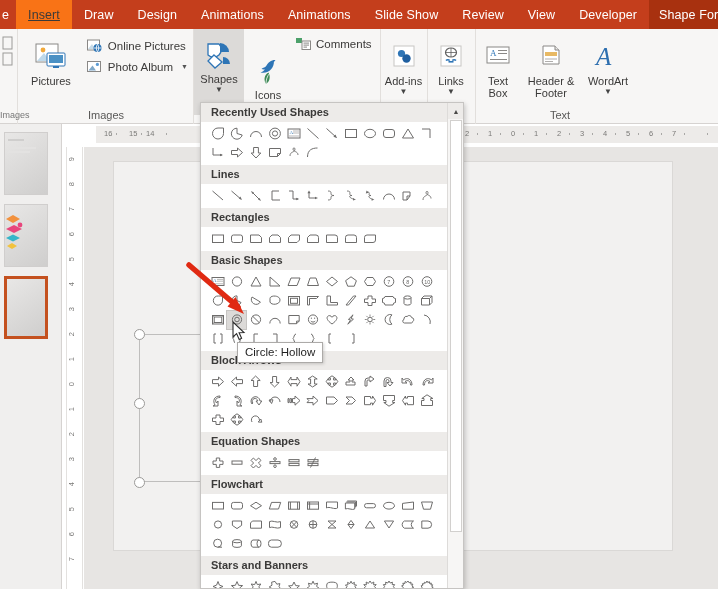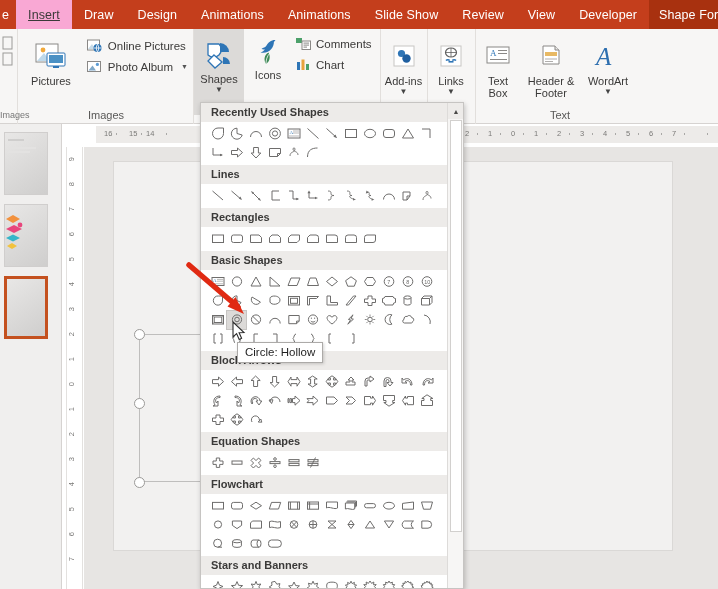--- a/index.html
+++ b/index.html
@@ -18,21 +18,21 @@
     background: #C43E1C;
     display: flex; align-items: stretch;
     font-size: 12.5px;
   }
   .tab {
     display: flex; align-items: center; justify-content: center;
     padding: 0 12px; color: #ffffff; white-space: nowrap;
     letter-spacing: .1px;
   }
   .tab.first { padding-left: 2px; padding-right: 7px; }
-  .tab.active { background: #f9a8d4; color: #3B3A39; text-decoration: underline; }
+  .tab.active { background: #f97316; color: #3B3A39; text-decoration: underline; }
   .tab.contextual { background: #A8310F; padding: 0 10px; }
 
   
   .ribbon {
     position: absolute; left: 0; top: 29px; width: 718px; height: 95px;
     background: #F7F6F5;
     border-bottom: 1px solid #D6D3D1;
   }
   .rb-groups { position: relative; height: 100%; display: flex; }
   .rgroup { position: relative; height: 95px; display: flex; flex-direction: column;
@@ -252,21 +252,21 @@
             <svg width="30" height="28" viewBox="0 0 30 28">
               <path d="M4 3 h11 a7 7 0 0 1 -11 11 z" fill="#FFFFFF" stroke="#2E75B6" stroke-width="1.3"></path>
               <path d="M16 2 a9 9 0 0 1 9 9 h-9 z" fill="#2E75B6"></path>
               <path d="M10 14 L18 21 L11 27 L4 20 Z" fill="#FFFFFF" stroke="#2E75B6" stroke-width="1.3"></path>
               <path d="M19 16 a7 7 0 0 1 7 7 h-7 z" fill="#2E75B6"></path>
             </svg>
           </span>
           <span>Shapes</span>
           <span class="caretsm">▼</span>
         </div>
-        <div class="bigbtn" style="width:48px;padding-top:4px">
+        <div class="bigbtn" style="width:48px;padding-top:24px">
           <span class="gicon">
             <svg width="30" height="28" viewBox="0 0 30 28">
               <path d="M22 3 c-4 0 -7 2.5 -8.5 5.5 c-1 2 -3.5 2 -5 3.5 c1.5 .5 2.5 .5 3.5 .2 c-1 1.6 -2.6 2.6 -4.5 3.2 c4 1.2 8.5 -.4 11 -3.6 c1.6 -2 2.4 -4.6 2.4 -6.9 l1.6 -1.9 z" fill="#2E75B6"></path>
               <path d="M13 27 c-2.5 -4 -2 -9 2.5 -11.5 c2.5 5 .8 9.3 -2.5 11.5z" fill="#3E8A57"></path>
               <path d="M13 27 c0 -4 1 -8 4 -11" stroke="#FFFFFF" fill="none" stroke-width=".8"></path>
             </svg>
           </span>
           <span>Icons</span>
         </div>
         <div style="padding-top:4px">
@@ -274,30 +274,20 @@
             <span class="sicon">
               <svg width="15" height="14" viewBox="0 0 15 14">
                     <rect x="0" y="1" width="6" height="5" fill="#4CA06A"></rect>
                     <rect x="6" y="4" width="8.5" height="8.5" fill="#FFF" stroke="#8A8886"></rect>
                     <rect x="7.5" y="5.6" width="5.5" height="1" fill="#8A8886"></rect>
                     <rect x="7.5" y="7.6" width="5.5" height="1" fill="#8A8886"></rect>
                     <rect x="7.5" y="9.6" width="3.5" height="1" fill="#8A8886"></rect>
                   </svg>
             </span>
             <span>Comments</span>
-          </div>
-          <div class="smallitem">
-            <span class="sicon">
-              <svg width="15" height="14" viewBox="0 0 15 14">
-                    <rect x="1" y="4" width="3" height="8" fill="#2E75B6"></rect>
-                    <rect x="5.5" y="1.5" width="3" height="10.5" fill="#E8A33D"></rect>
-                    <rect x="10" y="6" width="3" height="6" fill="#4CA06A"></rect>
-                  </svg>
-            </span>
-            <span>Chart</span>
           </div>
         </div>
       </div>
       <div class="glabel" style="width:187px"></div>
     </div>
 
     <div class="rgroup" style="width:47px">
       <div class="items">
         <div class="bigbtn" style="width:45px;padding-top:6px">
           <span class="gicon">

